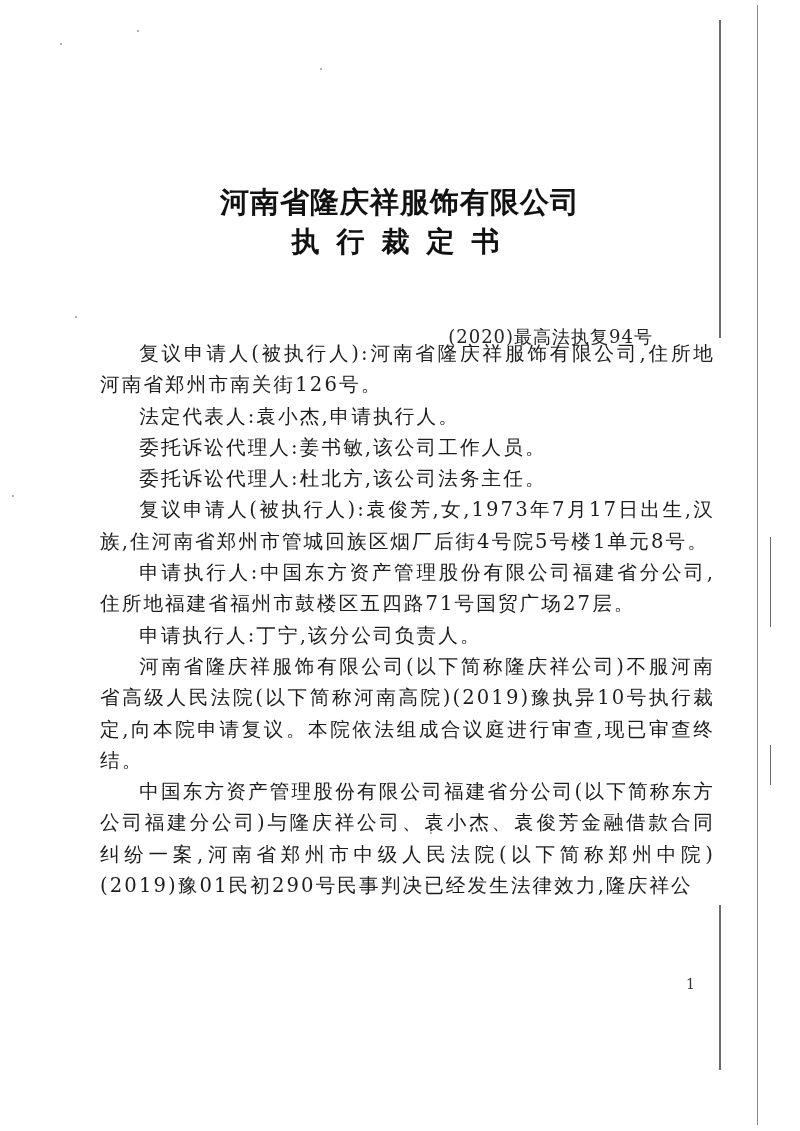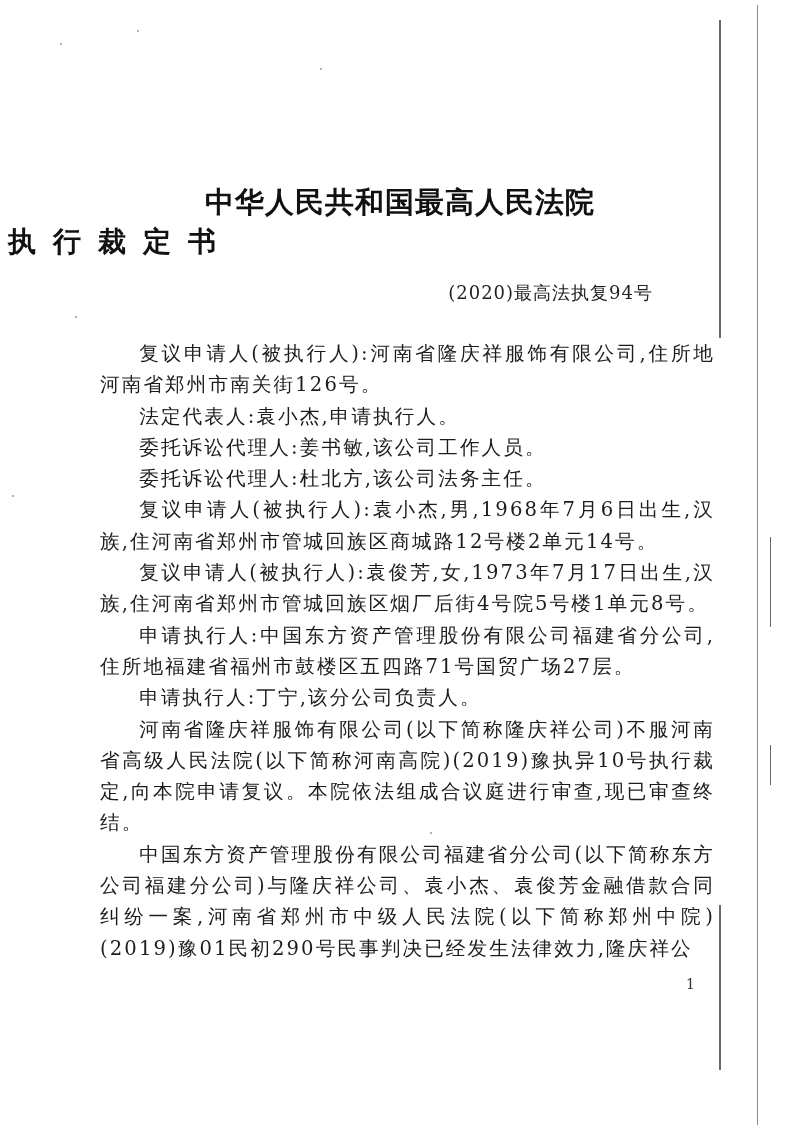--- a/index.html
+++ b/index.html
@@ -9,26 +9,26 @@
   }
   .page { position: absolute; left: 0; top: 0; width: 800px; height: 1131px; }
   .rule-thick { position: absolute; width: 2px; background: #6a6a6a; }
   .rule-thin { position: absolute; width: 1px; background: #8a8a8a; }
   .title {
     position: absolute; left: 0; width: 800px; text-align: center;
     font-family: "DejaVu Sans", "Liberation Sans", sans-serif; font-weight: bold;
     font-size: 29px; letter-spacing: 1px; color: #111;
   }
   .subtitle {
-    position: absolute; left: 0; width: 800px; text-align: left;
+    position: absolute; left: 0; width: 800px; text-align: center;
     font-family: "DejaVu Sans", "Liberation Sans", sans-serif; font-weight: bold;
     font-size: 28px; letter-spacing: 17px; color: #111; padding-left: 8px; box-sizing: border-box;
   }
   .case-no {
-    position: absolute; right: 147px; font-size: 18px; letter-spacing: 1px; color: #222;
+    position: absolute; right: 147px; font-size: 18px; letter-spacing: 1px; color: #222; margin-top: 44px;
   }
   .body-text {
     position: absolute; left: 100px; width: 615px; top: 338px;
     font-size: 19.6px; line-height: 31.3px; letter-spacing: 2.1px; color: #1c1c1c;
     text-align: justify; text-justify: inter-character;
   }
   .para { margin: 0; text-indent: 2em; }
   .page-num { position: absolute; left: 686px; top: 976px; font-size: 14px; color: #333; }
   .speck { position: absolute; width: 2px; height: 2px; background: #999; border-radius: 1px; }
 </style>
@@ -43,30 +43,29 @@
   <div class="rule-thick" style="left:770px; top:745px; height:40px; width:1px;"></div>
   <div class="rule-thick" style="left:719px; top:905px; height:165px;"></div>
 
   <div class="speck" style="left:60px; top:43px;"></div>
   <div class="speck" style="left:137px; top:30px;"></div>
   <div class="speck" style="left:320px; top:68px;"></div>
   <div class="speck" style="left:75px; top:316px;"></div>
   <div class="speck" style="left:12px; top:495px;"></div>
   <div class="speck" style="left:430px; top:832px;"></div>
 
-  <div class="title" style="top:183px;">中华人民共和国最高人民法院</div>
+  <div class="title" style="top:183px;">河南省隆庆祥服饰有限公司</div>
   <div class="subtitle" style="top:223px;">执行裁定书</div>
   <div class="case-no" style="top:281px;">(2020)最高法执复94号</div>
 
   <div class="body-text">
     <p class="para">复议申请人(被执行人):河南省隆庆祥服饰有限公司,住所地河南省郑州市南关街126号。</p>
     <p class="para">法定代表人:袁小杰,申请执行人。</p>
     <p class="para">委托诉讼代理人:姜书敏,该公司工作人员。</p>
     <p class="para">委托诉讼代理人:杜北方,该公司法务主任。</p>
-    <p class="para">复议申请人(被执行人):袁小杰,男,1968年7月6日出生,汉族,住河南省郑州市管城回族区商城路12号楼2单元14号。</p>
     <p class="para">复议申请人(被执行人):袁俊芳,女,1973年7月17日出生,汉族,住河南省郑州市管城回族区烟厂后街4号院5号楼1单元8号。</p>
     <p class="para">申请执行人:中国东方资产管理股份有限公司福建省分公司,住所地福建省福州市鼓楼区五四路71号国贸广场27层。</p>
     <p class="para">申请执行人:丁宁,该分公司负责人。</p>
     <p class="para">河南省隆庆祥服饰有限公司(以下简称隆庆祥公司)不服河南省高级人民法院(以下简称河南高院)(2019)豫执异10号执行裁定,向本院申请复议。本院依法组成合议庭进行审查,现已审查终结。</p>
     <p class="para">中国东方资产管理股份有限公司福建省分公司(以下简称东方公司福建分公司)与隆庆祥公司、袁小杰、袁俊芳金融借款合同纠纷一案,河南省郑州市中级人民法院(以下简称郑州中院)(2019)豫01民初290号民事判决已经发生法律效力,隆庆祥公</p>
   </div>
 
   <div class="page-num">1</div>
 </div>
 

